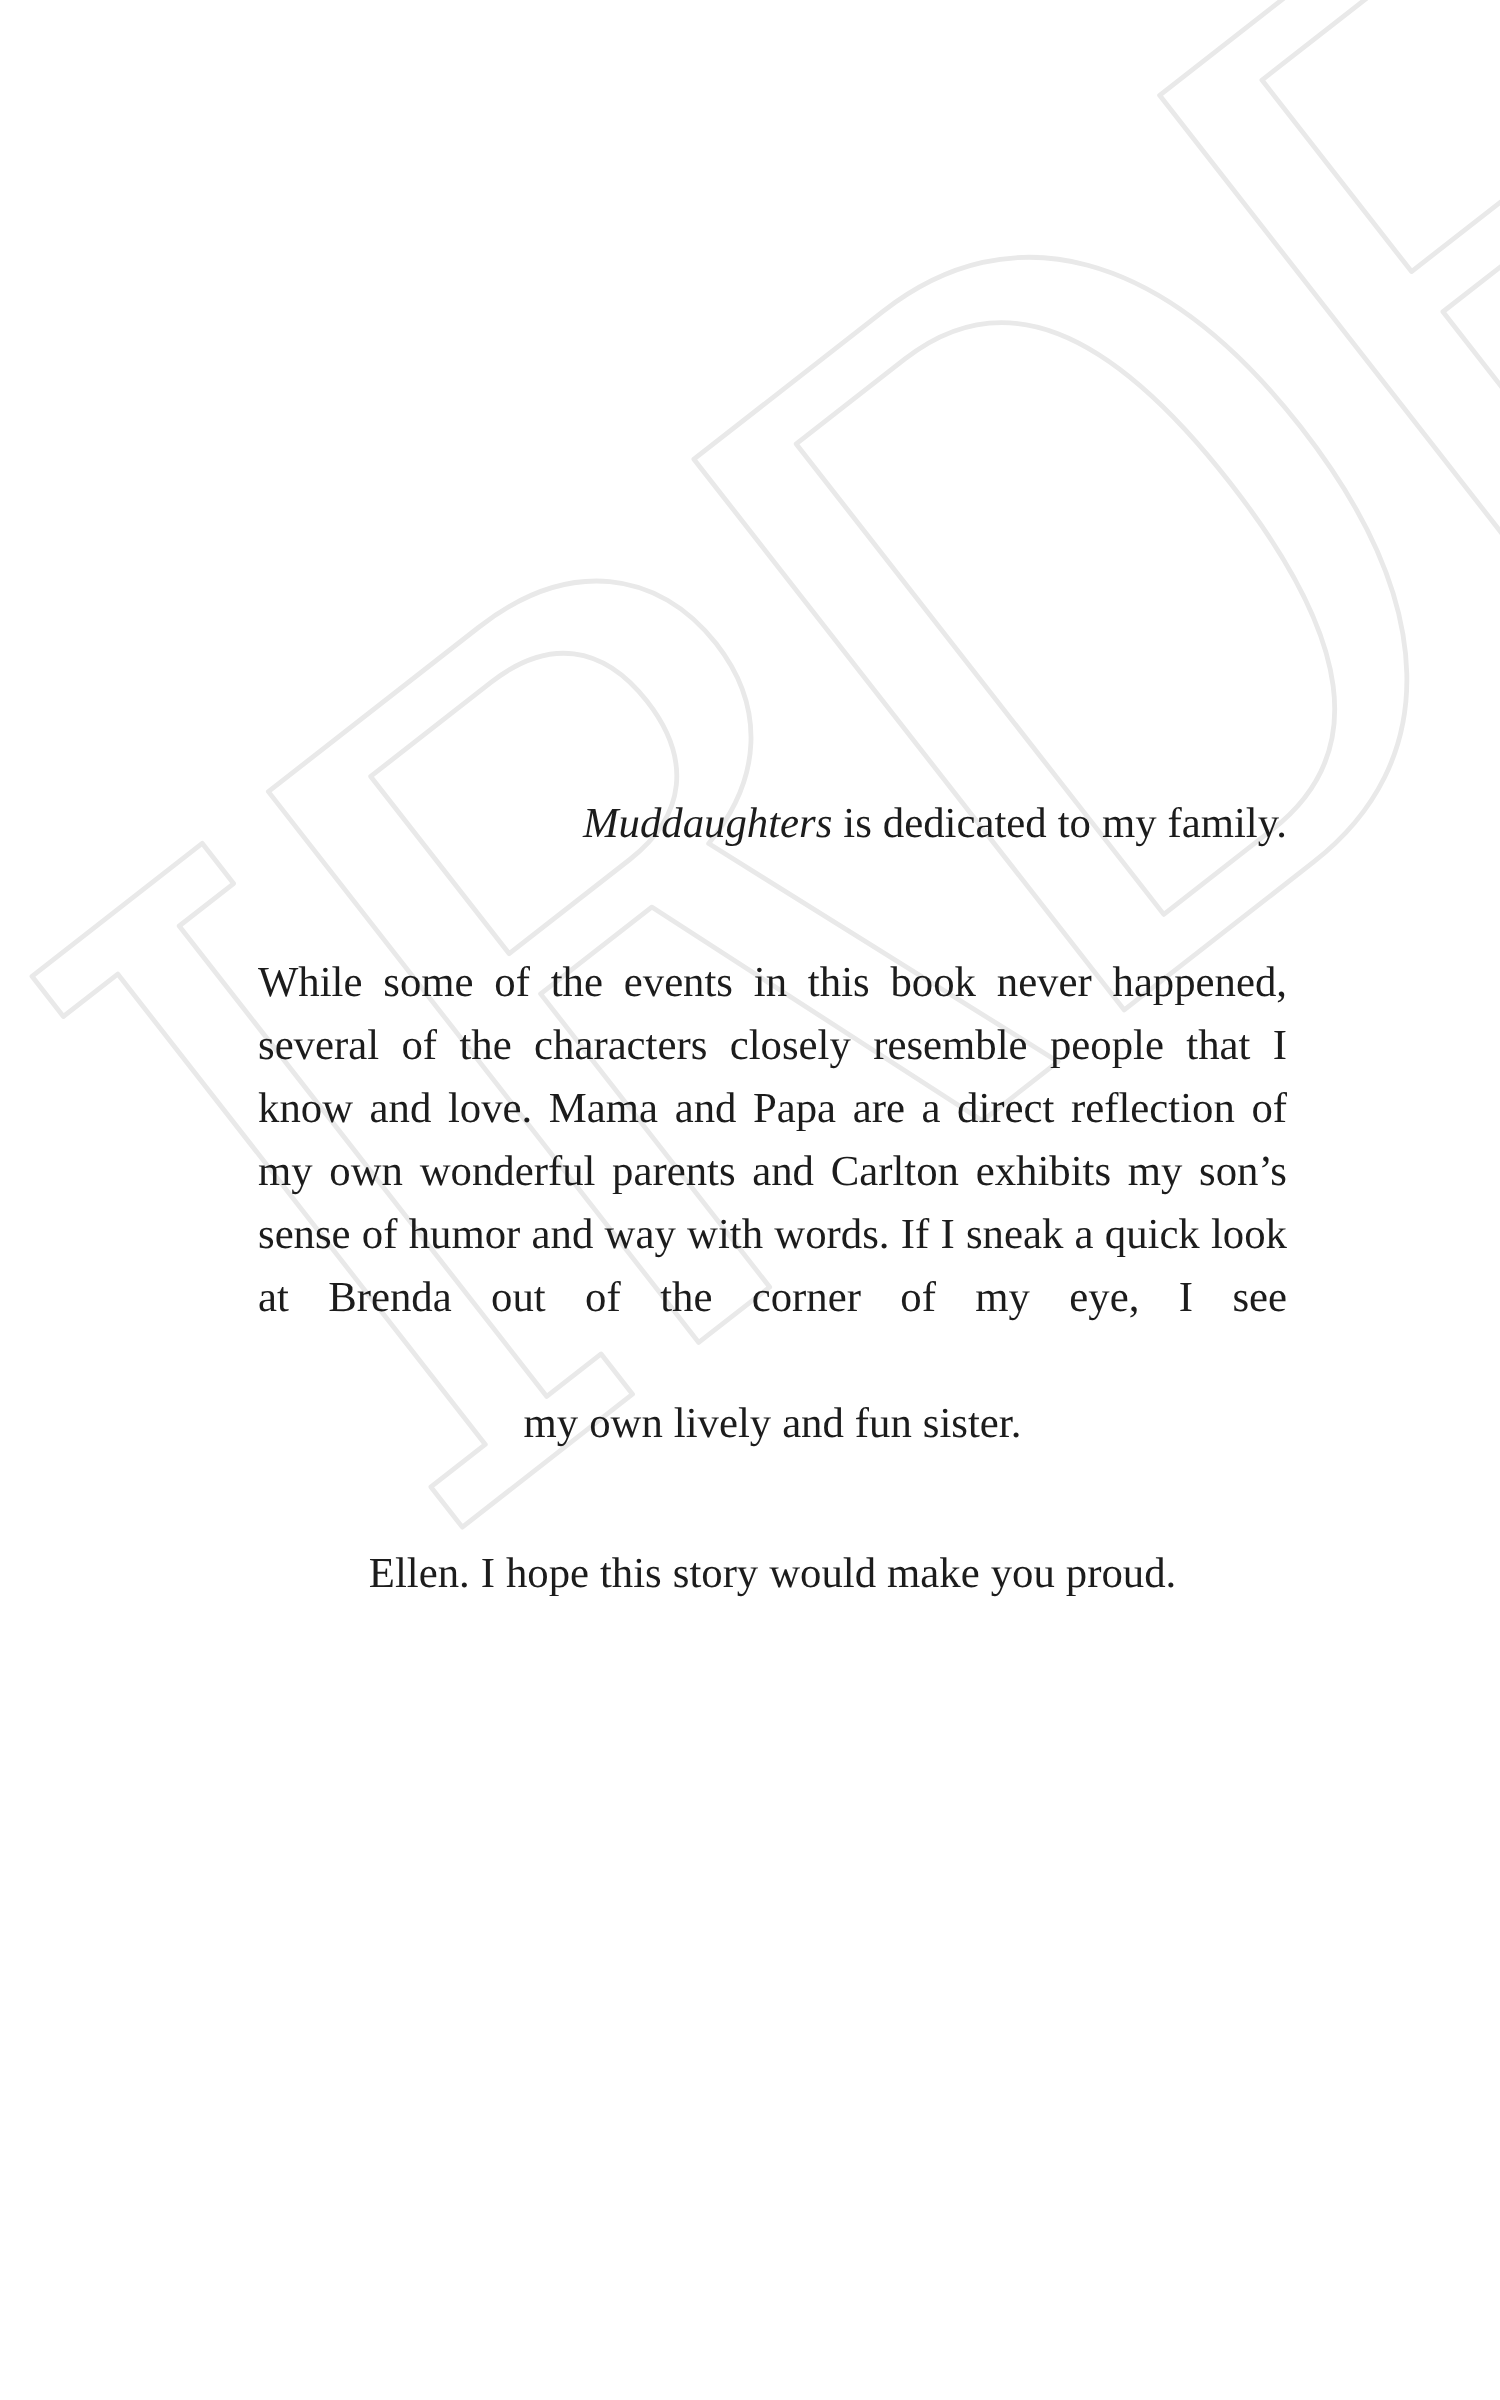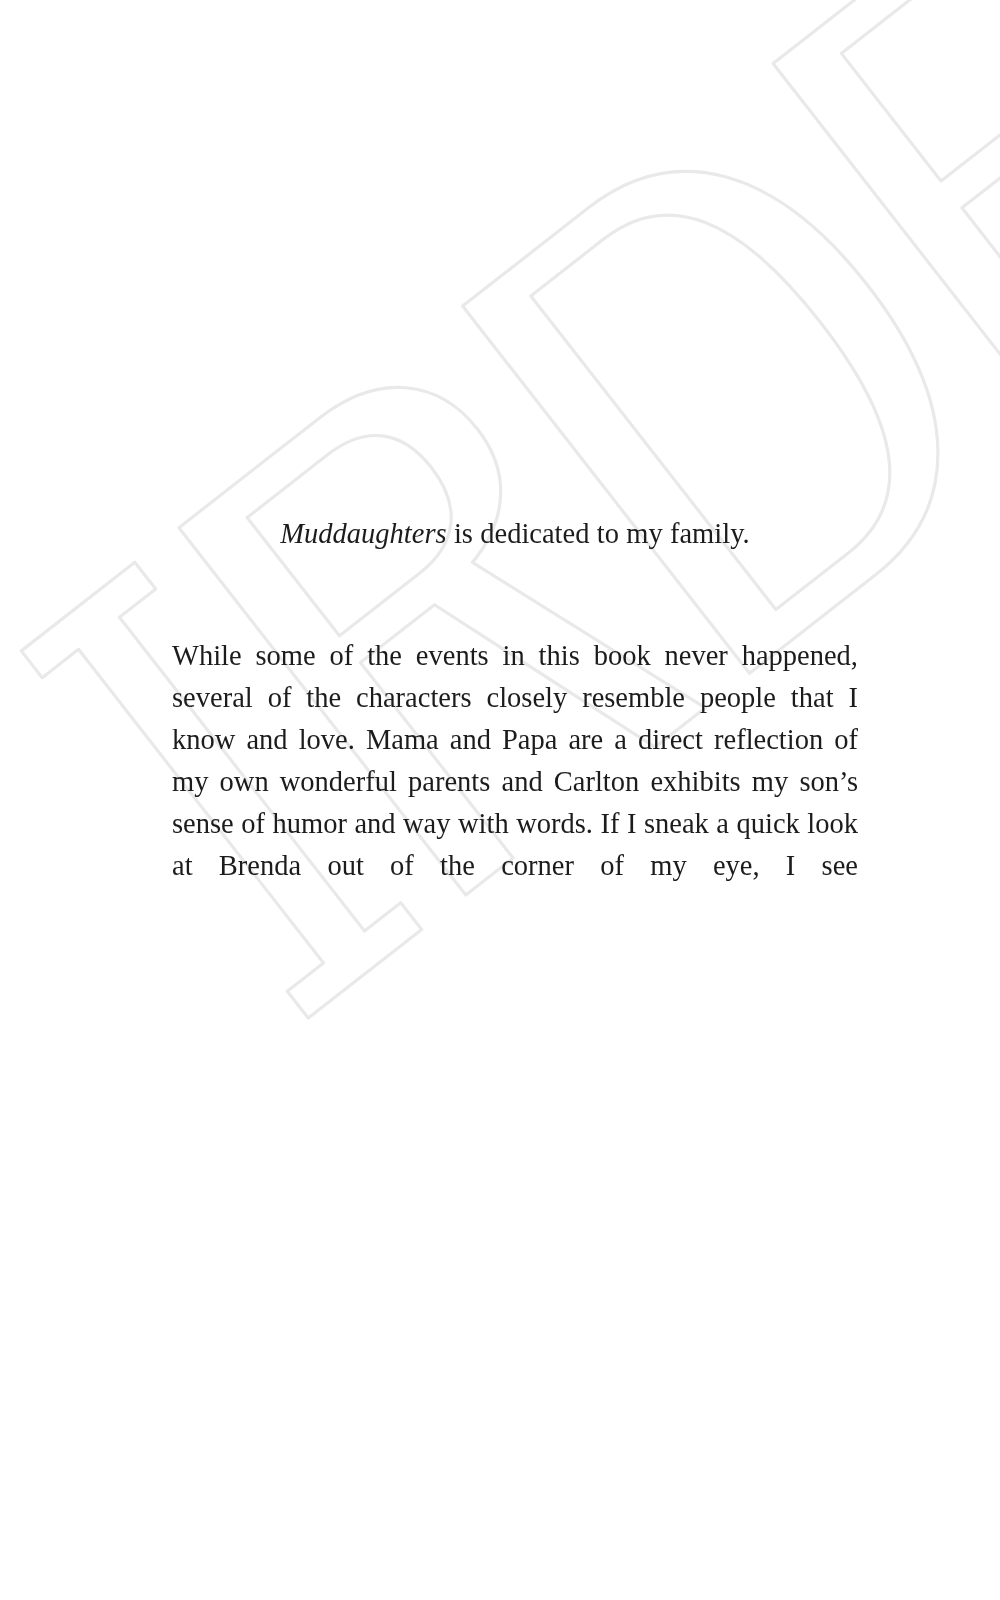--- a/index.html
+++ b/index.html
@@ -68,22 +68,22 @@
     word-spacing: 0.2px;
   }
   .block:after {
     content: "";
     display: inline-block;
     width: 100%;
   }
 
   
   #dedication-line {
-    top: 484px;
-    text-align: center;
+    top: 500px;
+    text-align: right;
   }
   #dedication-line:after { display: none; }
 
   .title-italic {
     font-style: italic;
   }
 
   
   #note-paragraph {
     top: 606px;
@@ -199,19 +199,21 @@
       </g>
     </svg>
   </div>
 
   <div id="content">
 
     <p class="block" id="dedication-line"><em class="title-italic">Muddaughters</em><span> is dedicated to my family.</span></p>
 
     <p class="block" id="note-paragraph">
         <span class="just-body">While some of the events in this book never happened, several of the characters closely resemble people that I know and love. Mama and Papa are a direct reflection of my own wonderful parents and Carlton exhibits my son’s sense of humor and way with words. If I sneak a quick look at Brenda out of the corner of my eye, I see</span>
+        <span class="last-line-center">my own lively and fun sister.</span>
       </p>
 
     <p class="block" id="closing-paragraph">
+        <span class="last-line-center">Ellen. I hope this story would make you proud.</span>
       </p>
 
   </div>
 </div>
 
 </body></html>

